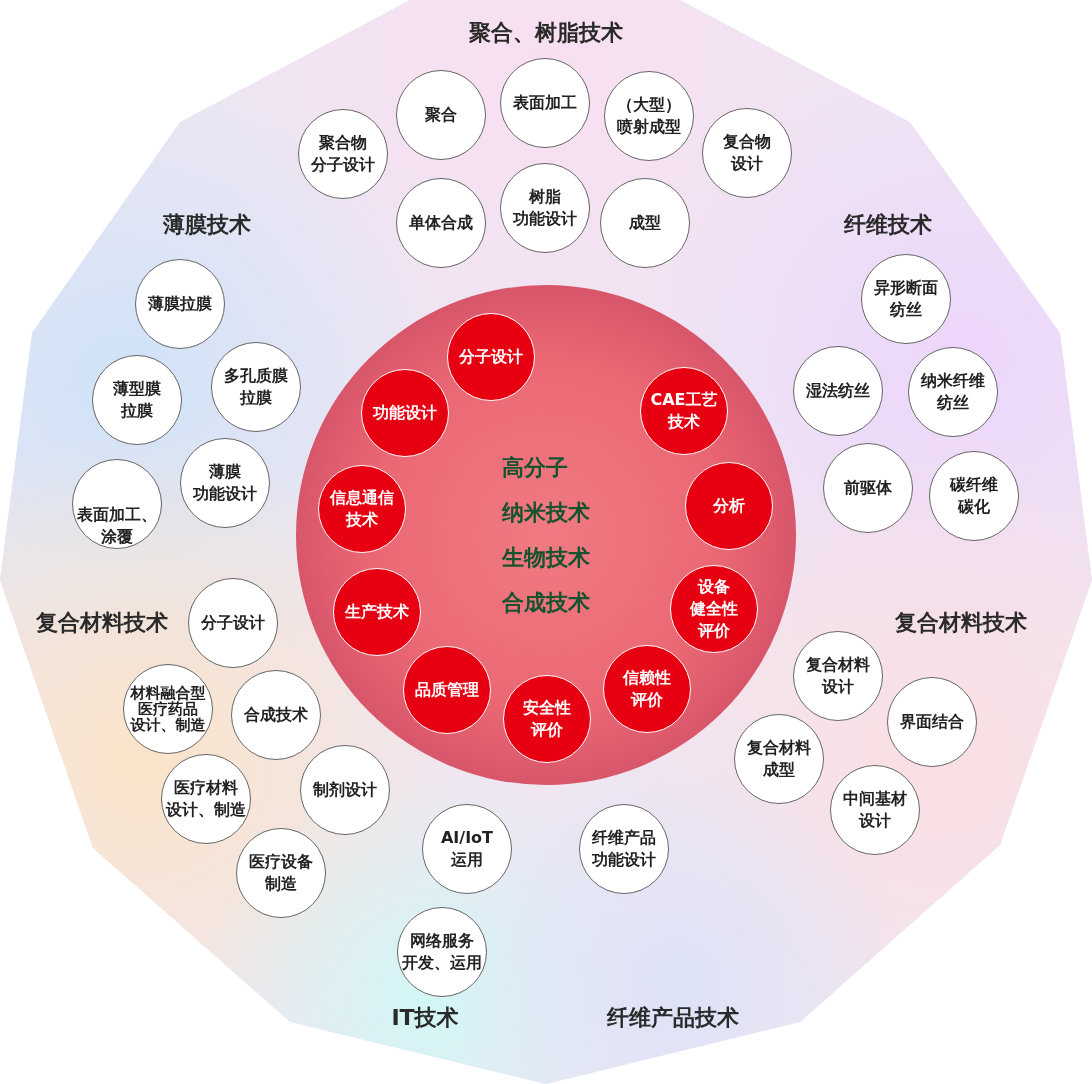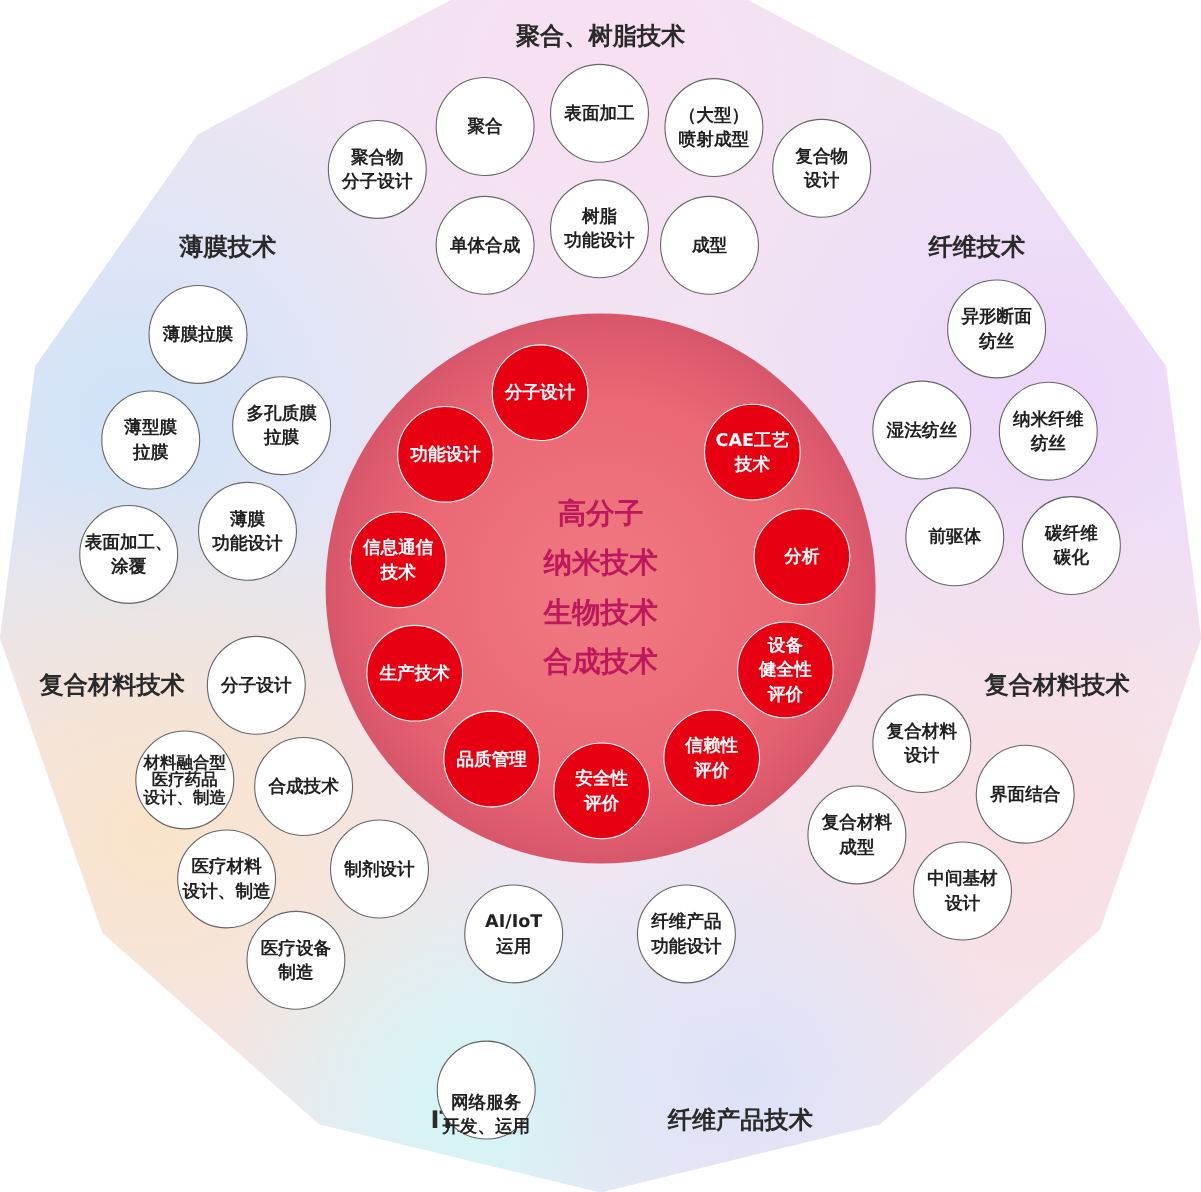--- a/index.html
+++ b/index.html
@@ -10,21 +10,21 @@
   .node { position:absolute; border-radius:50%; display:flex; align-items:center;
           justify-content:center; text-align:center; box-sizing:border-box; }
   .node.outer { background:#ffffff; border:1px solid #666666; color:#222222;
                 font-size:16px; font-weight:bold; line-height:22px; }
   .node.inner { background:#e60012; border:1.5px solid #ffffff; color:#ffffff;
                 font-size:16px; font-weight:bold; line-height:22px; }
   .node span { white-space:pre-line; display:block; }
   .cat { position:absolute; font-size:22px; font-weight:bold; color:#2a2a2a;
          white-space:nowrap; transform:translate(-50%,-50%); }
   .core { position:absolute; left:546px; top:535px; transform:translate(-50%,-50%);
-          text-align:center; color:#be185d; font-size:26px; font-weight:bold; }
+          color:#14532d; font-size:22px; font-weight:bold; }
   .core div { line-height:45px; }
 </style>
 </head>
 <body>
 
 <div id="stage">
 
   <svg class="bg" width="1092" height="1084" viewBox="0 0 1092 1084">
     <defs>
       <radialGradient id="gPolymer" cx="546" cy="80" r="330" gradientUnits="userSpaceOnUse">
@@ -162,21 +162,21 @@
       <span>薄膜拉膜</span>
     </div>
   <div class="node outer" style="left:92px;top:355px;width:90px;height:90px;">
       <span>薄型膜
 拉膜</span>
     </div>
   <div class="node outer" style="left:211px;top:342px;width:90px;height:90px;">
       <span>多孔质膜
 拉膜</span>
     </div>
-  <div class="node outer" style="left:72px;top:459px;width:90px;height:90px;">
+  <div class="node outer" style="left:72px;top:459px;width:90px;height:90px;align-items:flex-end;">
       <span>表面加工、
 涂覆</span>
     </div>
   <div class="node outer" style="left:180px;top:438px;width:90px;height:90px;">
       <span>薄膜
 功能设计</span>
     </div>
 
   <div class="node outer" style="left:861px;top:254px;width:90px;height:90px;">
       <span>异形断面
@@ -208,21 +208,21 @@
   <div class="node outer" style="left:231px;top:670px;width:90px;height:90px;">
       <span>合成技术</span>
     </div>
   <div class="node outer" style="left:161px;top:754px;width:90px;height:90px;">
       <span>医疗材料
 设计、制造</span>
     </div>
   <div class="node outer" style="left:300px;top:745px;width:90px;height:90px;">
       <span>制剂设计</span>
     </div>
-  <div class="node outer" style="left:224px;top:828px;width:90px;height:90px;">
+  <div class="node outer" style="left:236px;top:828px;width:90px;height:90px;">
       <span>医疗设备
 制造</span>
     </div>
 
   <div class="node outer" style="left:793px;top:631px;width:90px;height:90px;">
       <span>复合材料
 设计</span>
     </div>
   <div class="node outer" style="left:887px;top:677px;width:90px;height:90px;">
       <span>界面结合</span>
@@ -233,21 +233,21 @@
     </div>
   <div class="node outer" style="left:830px;top:765px;width:90px;height:90px;">
       <span>中间基材
 设计</span>
     </div>
 
   <div class="node outer" style="left:422px;top:804px;width:90px;height:90px;">
       <span>AI/IoT
 运用</span>
     </div>
-  <div class="node outer" style="left:397px;top:946px;width:90px;height:90px;align-items:flex-end;">
+  <div class="node outer" style="left:397px;top:907px;width:90px;height:90px;">
       <span>网络服务
 开发、运用</span>
     </div>
 
   <div class="node outer" style="left:579px;top:804px;width:90px;height:90px;">
       <span>纤维产品
 功能设计</span>
     </div>
 
 </div>

